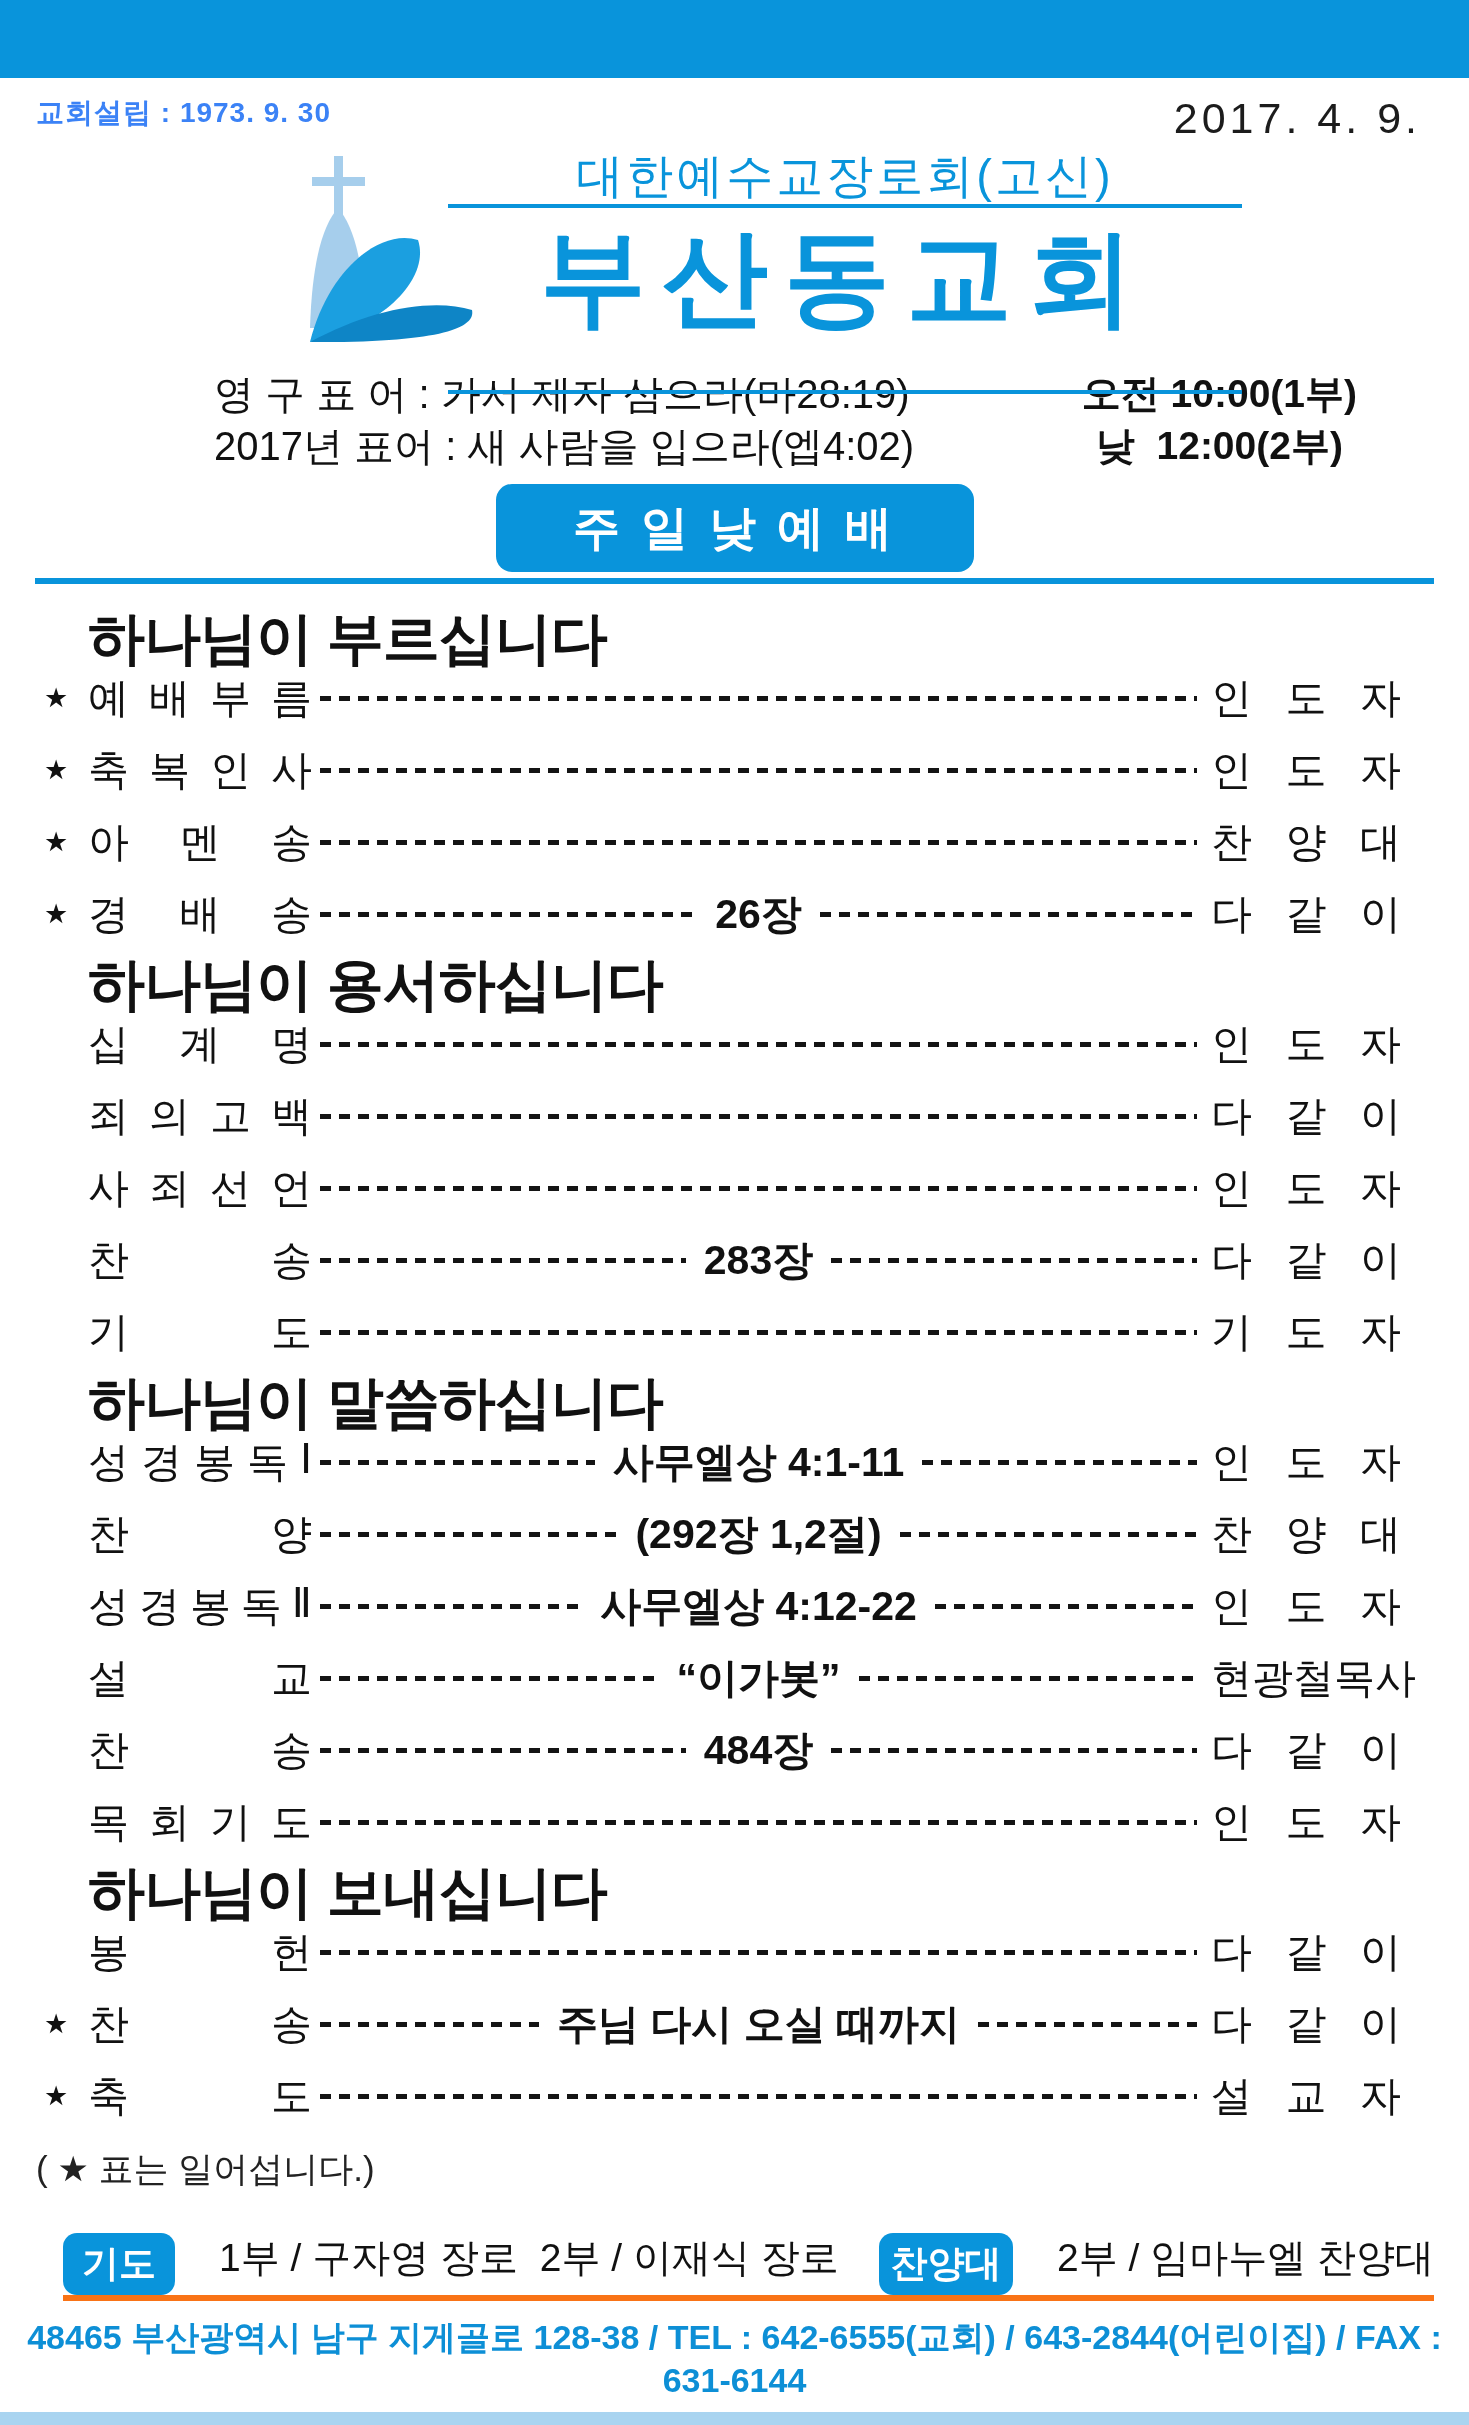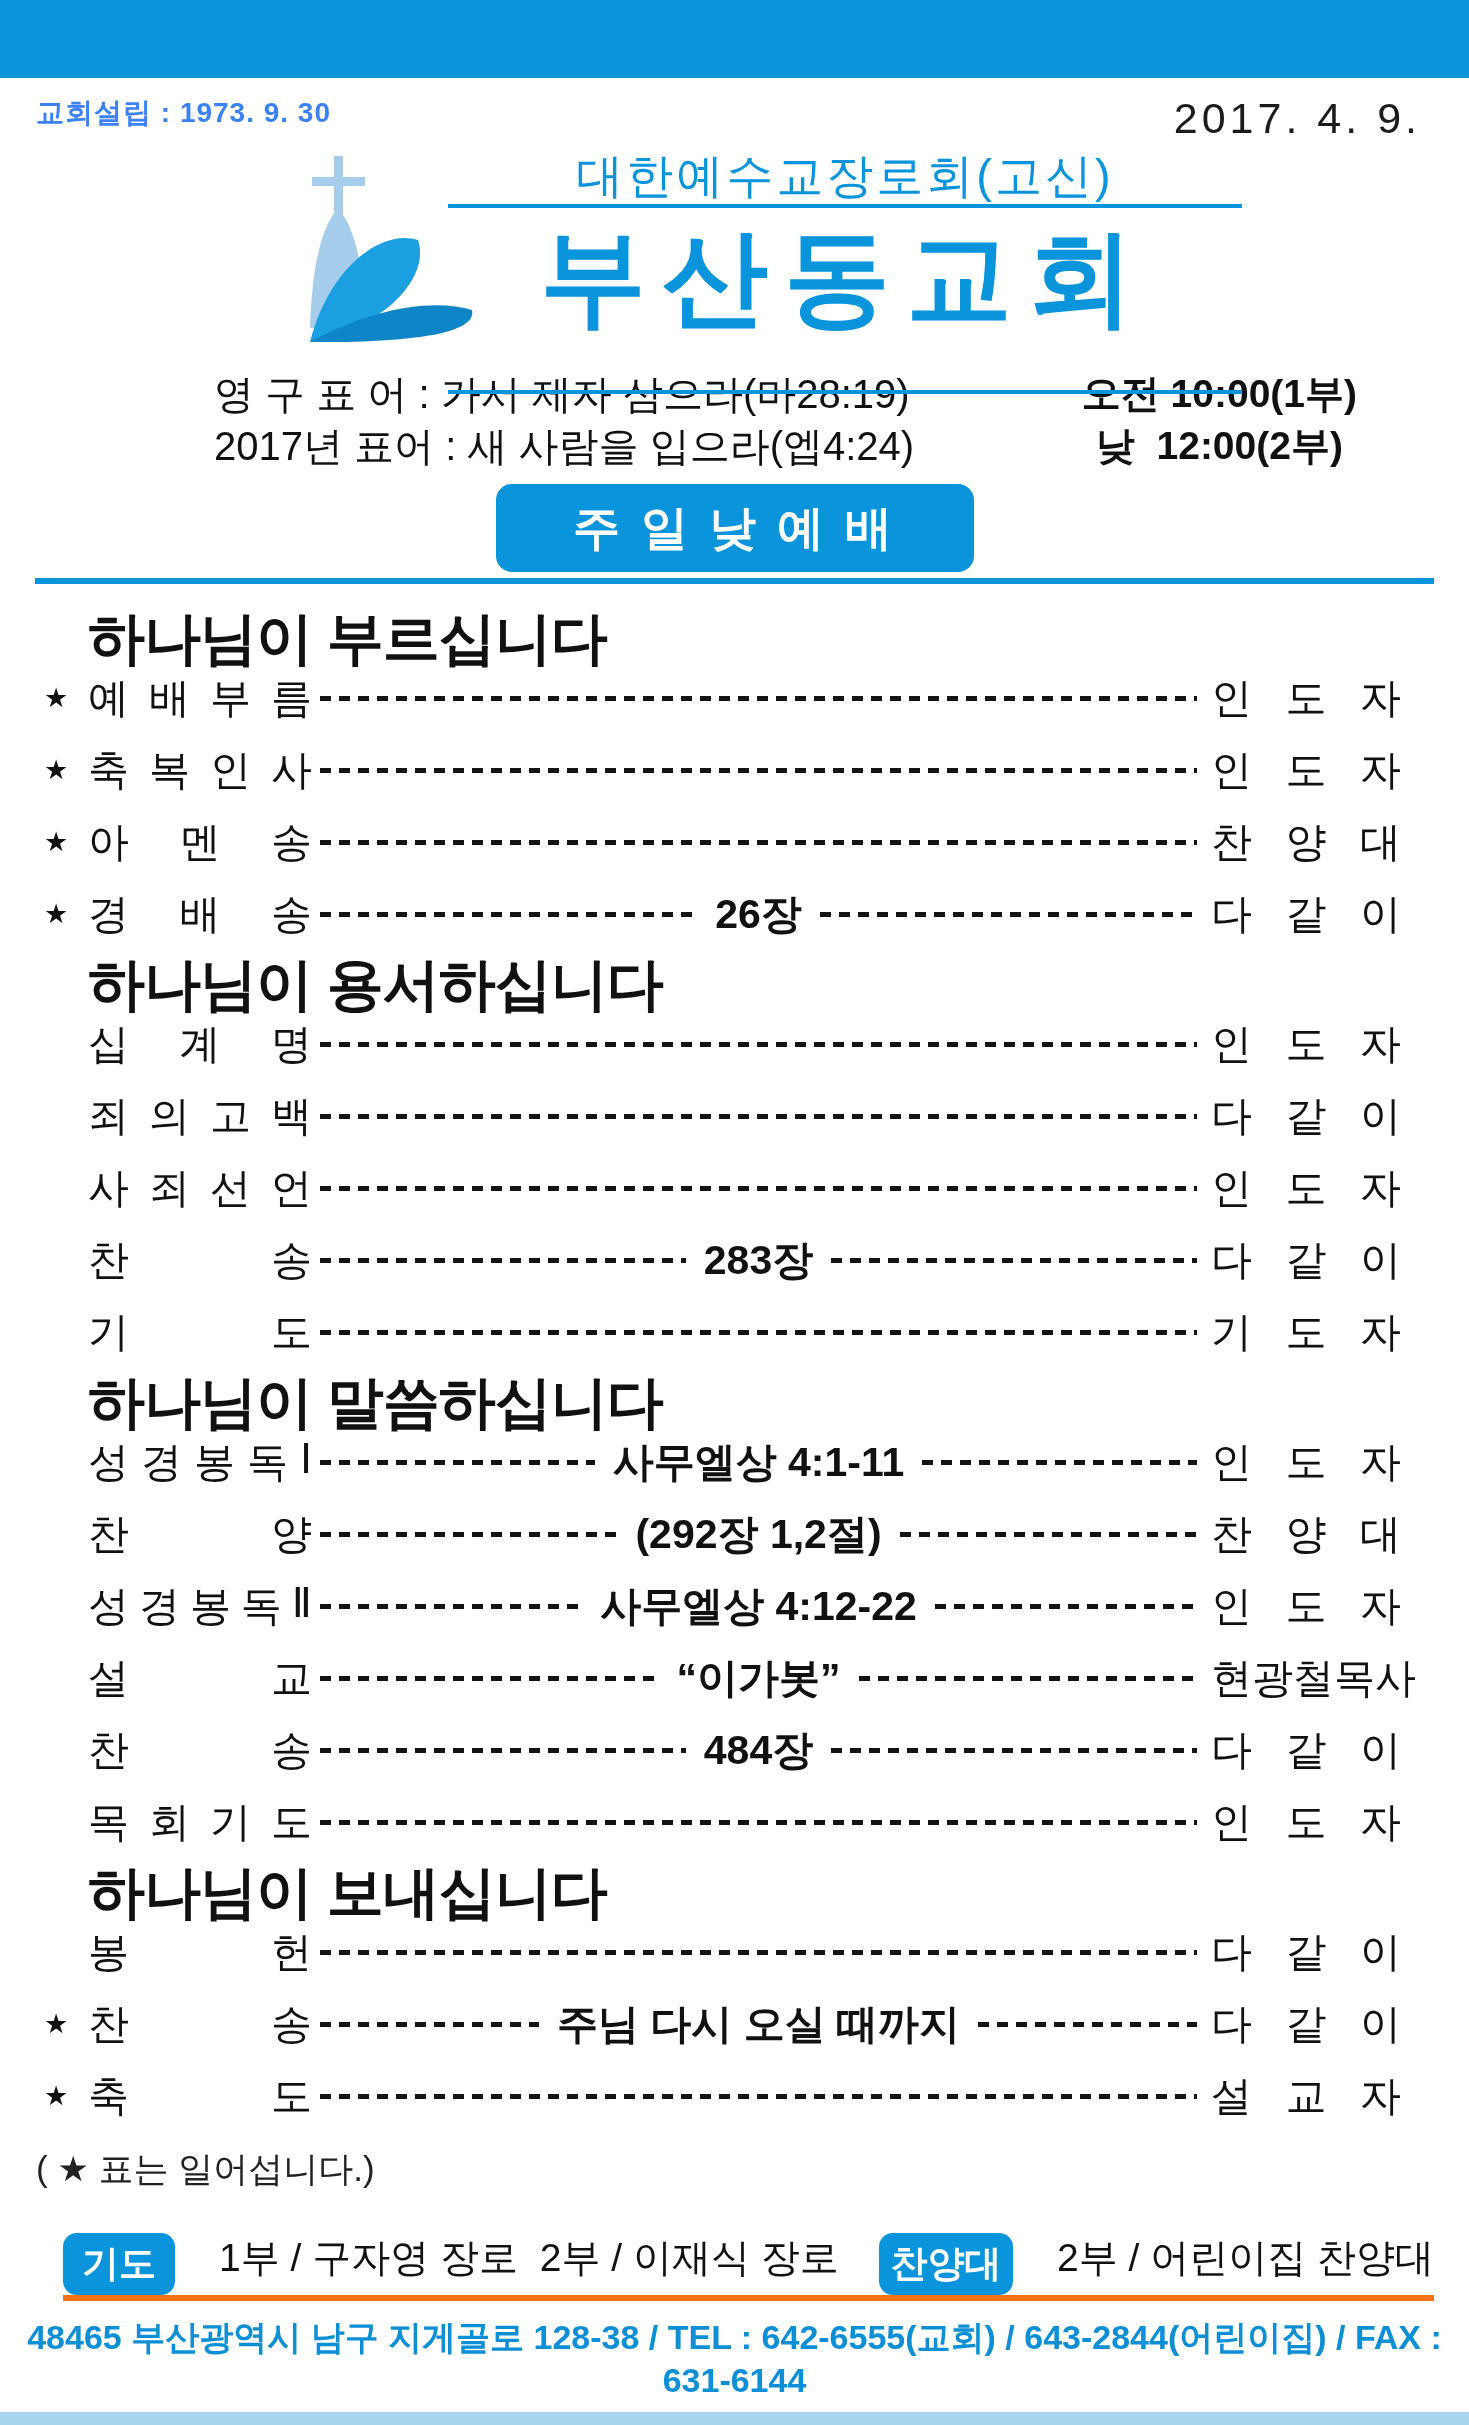--- a/index.html
+++ b/index.html
@@ -89,21 +89,21 @@
       <div class="denom">대한예수교장로회(고신)</div>
       <div class="brand-line"></div>
       <div class="church-name">부산동교회</div>
       <div class="brand-line"></div>
     </div>
   </div>
 
   <div class="slogan-zone">
     <div class="slogans">
       <div class="slogan-line">영 구 표 어 : 가서 제자 삼으라(마28:19)</div>
-      <div class="slogan-line">2017년 표어 : 새 사람을 입으라(엡4:24)</div>
+      <div class="slogan-line">2017년 표어 : 새 사람을 입으라(엡4:02)</div>
     </div>
     <div class="times">
       <div class="time-line">오전 10:00(1부)</div>
       <div class="time-line">낮  12:00(2부)</div>
     </div>
   </div>
 
   <div class="service-badge-zone">
     <div class="badge-line"></div>
     <div class="service-badge">주 일 낮 예 배</div>
@@ -429,20 +429,20 @@
 </div>
   </div>
 </div>
 
   <div class="stand-note">( ★ 표는 일어섭니다.)</div>
 
   <div class="footer-tabs">
     <div class="tab-badge tab-prayer">기도</div>
     <div class="tab-text">1부 / 구자영 장로  2부 / 이재식 장로</div>
     <div class="tab-badge tab-choir">찬양대</div>
-    <div class="tab-text">2부 / 어린이집 찬양대</div>
+    <div class="tab-text">2부 / 임마누엘 찬양대</div>
   </div>
 
   <div class="address-ko">48465 부산광역시 남구 지게골로 128-38 / TEL : 642-6555(교회) / 643-2844(어린이집) / FAX : 631-6144</div>
   <div class="address-en">128-38 JIGEGOL RO, NAM GU BUSAN KOREA (www.busandong.org)</div>
 
   <div class="bottom-bar"></div>
 </div>
 
 </body></html>

